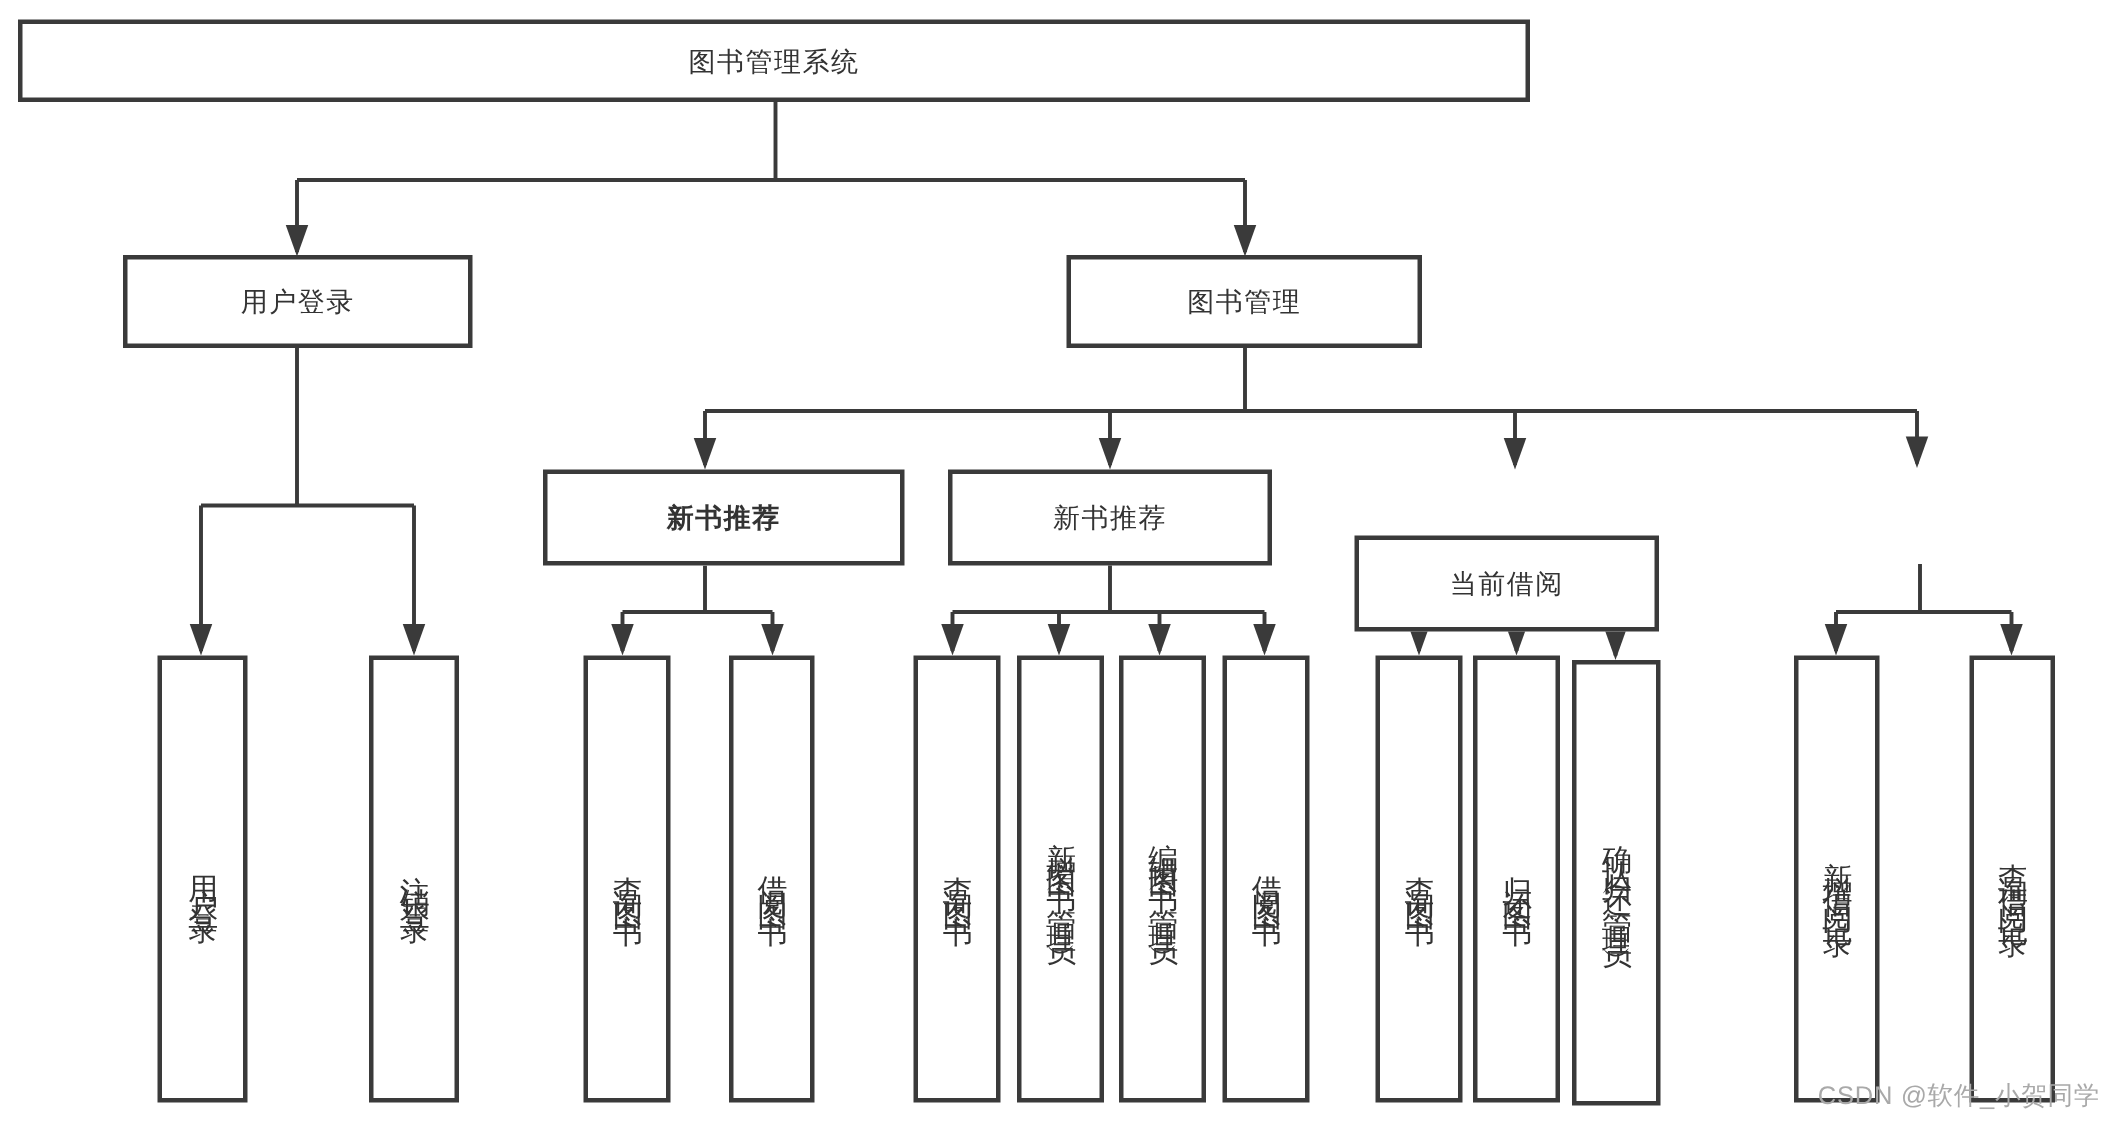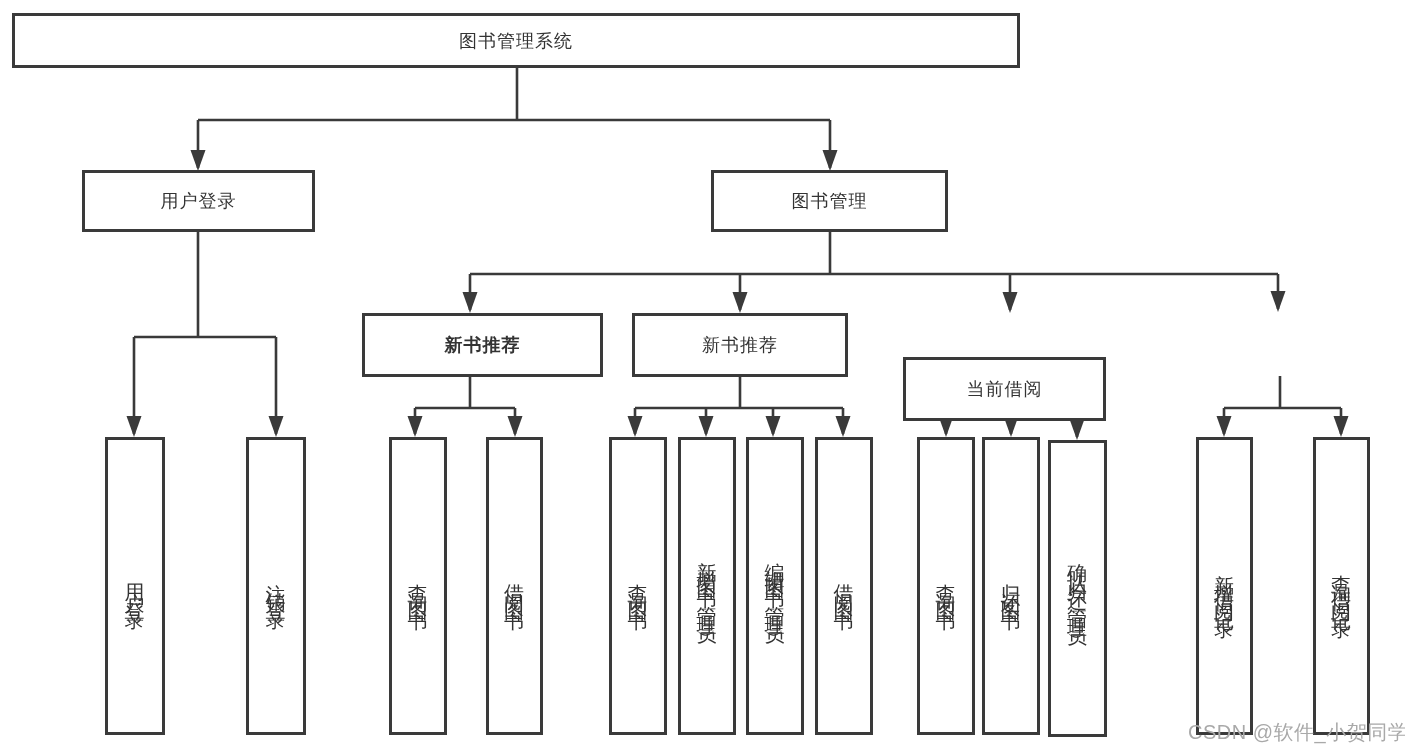--- a/index.html
+++ b/index.html
@@ -38,21 +38,21 @@
     text-orientation: upright;
     letter-spacing: 0.45em;
     line-height: 1;
   }
   .watermark {
     position: absolute;
     left: 1188px;
     top: 719px;
     width: 212px;
     text-align: right;
-    font-size: 20px;
+    font-size: 17px;
     color: #a9a9a9;
     letter-spacing: 0.5px;
     white-space: nowrap;
     z-index: 5;
   }
 </style>
 </head>
 <body>
 
 <div id="canvas">

